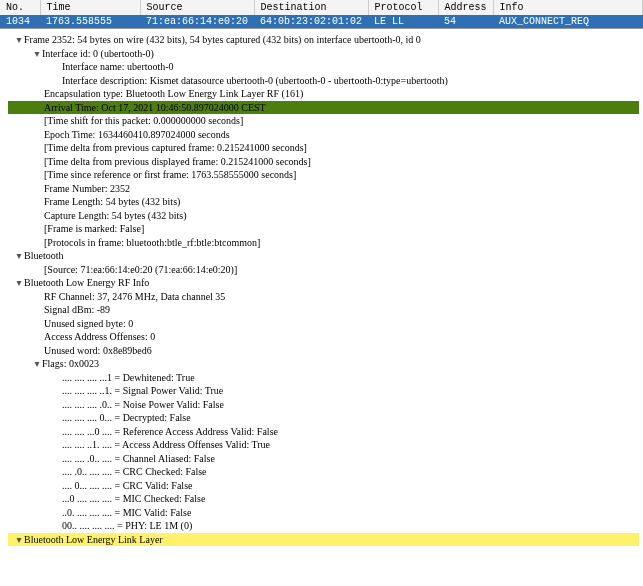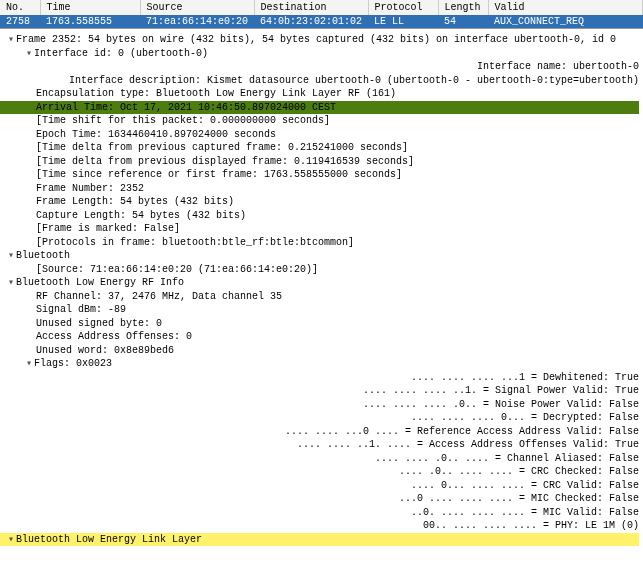--- a/index.html
+++ b/index.html
@@ -30,32 +30,33 @@
   }
   .packet-list td {
     padding: 1px 6px;
     white-space: nowrap;
   }
   .packet-list tr.selected td {
     background: #2f6fb3;
     color: #fff;
   }
   .details {
-    padding: 4px 4px 4px 0;
+    padding: 4px 4px 4px 8px;
     line-height: 1.35;
     white-space: nowrap;
     overflow: auto;
     height: 552px;
+    font-family: Liberation Serif, serif;
   }
   .node {
     display: block;
   }
   .indent-1 { padding-left: 18px; }
   .indent-2 { padding-left: 36px; }
-  .indent-3 { padding-left: 54px; text-align: right; }
+  .indent-3 { padding-left: 54px; }
   .toggle {
     display: inline-block;
     width: 10px;
     text-align: center;
     margin-left: -12px;
     color: #555;
     cursor: pointer;
   }
   .hl-blue { background: #4d7c0f; }
   .hl-yellow { background: #fff26a; }
@@ -71,27 +72,27 @@
 
 <div class="packet-list">
   <table>
     <thead>
       <tr>
         <th class="col-no">No.</th>
         <th class="col-time">Time</th>
         <th class="col-src">Source</th>
         <th class="col-dst">Destination</th>
         <th class="col-proto">Protocol</th>
-        <th class="col-len">Length</th>
-        <th>Valid</th>
+        <th class="col-len">Address</th>
+        <th>Info</th>
       </tr>
     </thead>
     <tbody>
       <tr class="selected">
-        <td>2758</td>
+        <td>1034</td>
         <td>1763.558555</td>
         <td>71:ea:66:14:e0:20</td>
         <td>64:0b:23:02:01:02</td>
         <td>LE LL</td>
         <td class="col-len">54</td>
         <td>AUX_CONNECT_REQ</td>
       </tr>
     </tbody>
   </table>
 </div>
@@ -100,21 +101,21 @@
 
   <div class="node indent-1"><span class="toggle">▾</span><span>Frame 2352: 54 bytes on wire (432 bits), 54 bytes captured (432 bits) on interface ubertooth-0, id 0</span></div>
   <div class="node indent-2"><span class="toggle">▾</span><span>Interface id: 0 (ubertooth-0)</span></div>
   <div class="node indent-3">Interface name: ubertooth-0</div>
   <div class="node indent-3">Interface description: Kismet datasource ubertooth-0 (ubertooth-0 - ubertooth-0:type=ubertooth)</div>
   <div class="node indent-2">Encapsulation type: Bluetooth Low Energy Link Layer RF (161)</div>
   <div class="node indent-2 hl-blue">Arrival Time: Oct 17, 2021 10:46:50.897024000 CEST</div>
   <div class="node indent-2">[Time shift for this packet: 0.000000000 seconds]</div>
   <div class="node indent-2">Epoch Time: 1634460410.897024000 seconds</div>
   <div class="node indent-2">[Time delta from previous captured frame: 0.215241000 seconds]</div>
-  <div class="node indent-2">[Time delta from previous displayed frame: 0.119416539 seconds]</div>
+  <div class="node indent-2">[Time delta from previous displayed frame: 0.215241000 seconds]</div>
   <div class="node indent-2">[Time since reference or first frame: 1763.558555000 seconds]</div>
   <div class="node indent-2">Frame Number: 2352</div>
   <div class="node indent-2">Frame Length: 54 bytes (432 bits)</div>
   <div class="node indent-2">Capture Length: 54 bytes (432 bits)</div>
   <div class="node indent-2">[Frame is marked: False]</div>
   <div class="node indent-2">[Protocols in frame: bluetooth:btle_rf:btle:btcommon]</div>
 
   <div class="node indent-1"><span class="toggle">▾</span><span>Bluetooth</span></div>
   <div class="node indent-2">[Source: 71:ea:66:14:e0:20 (71:ea:66:14:e0:20)]</div>
 

